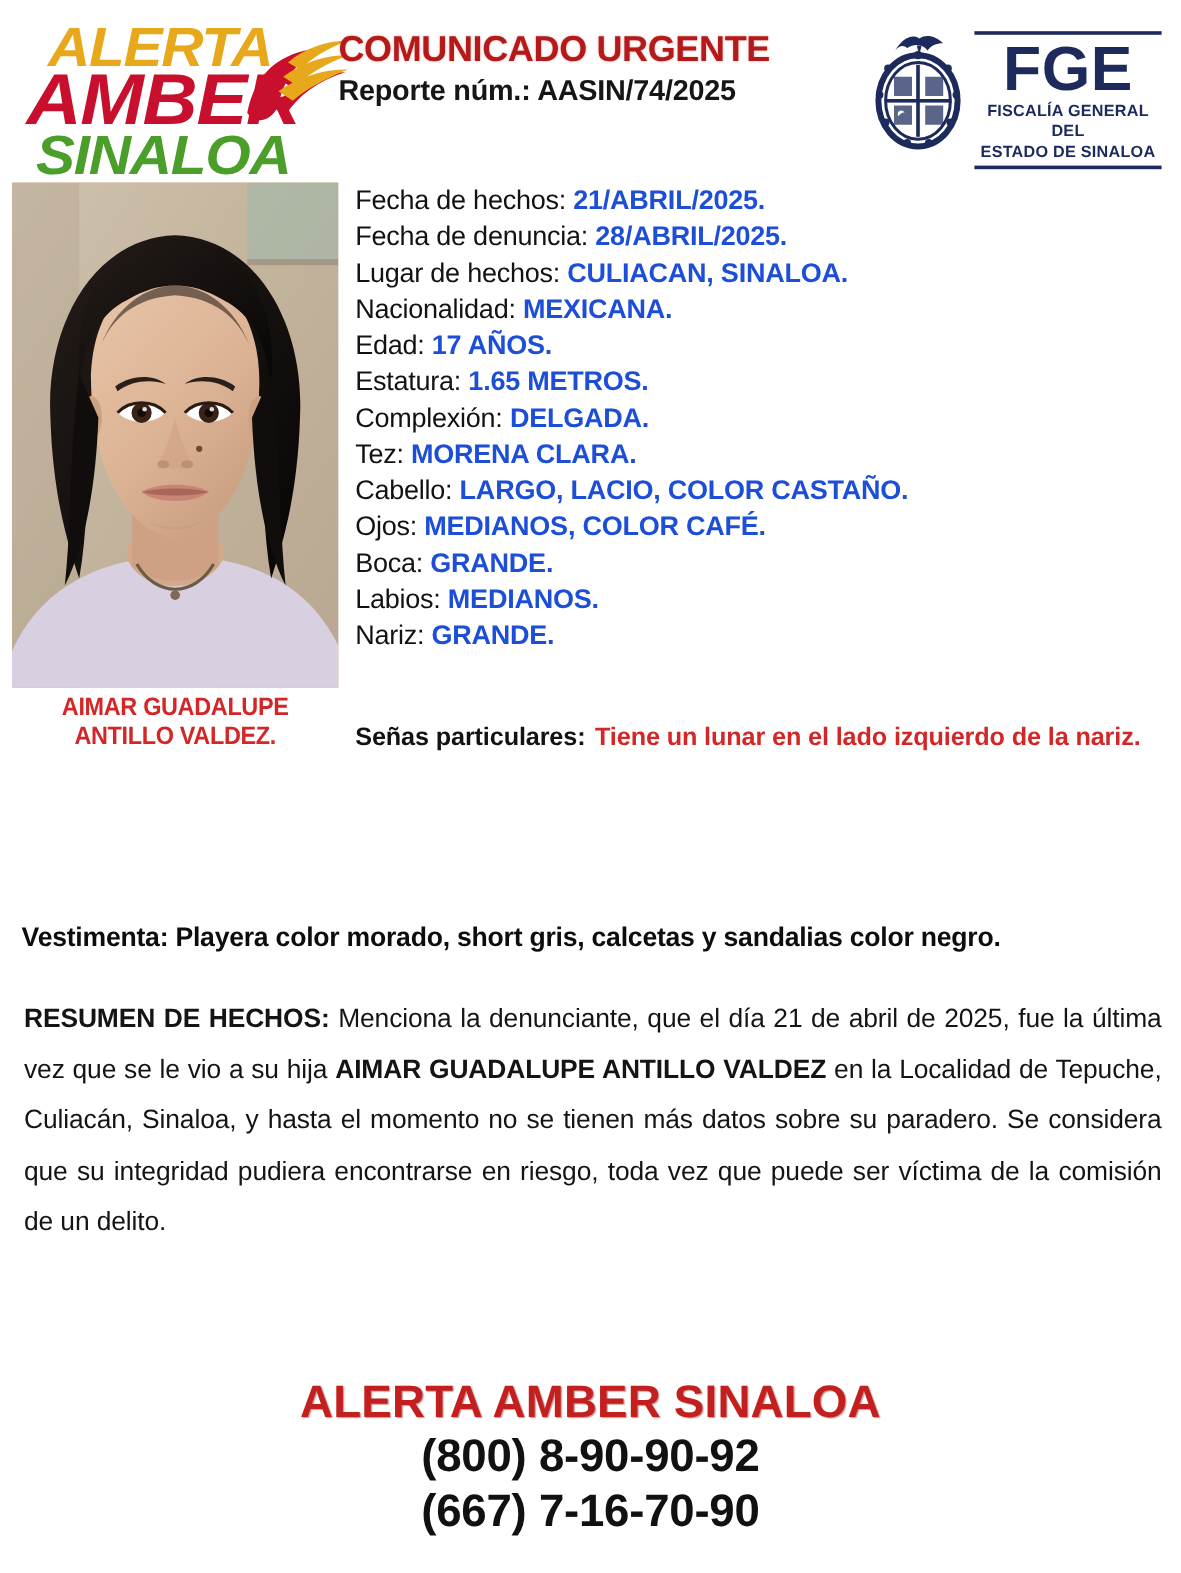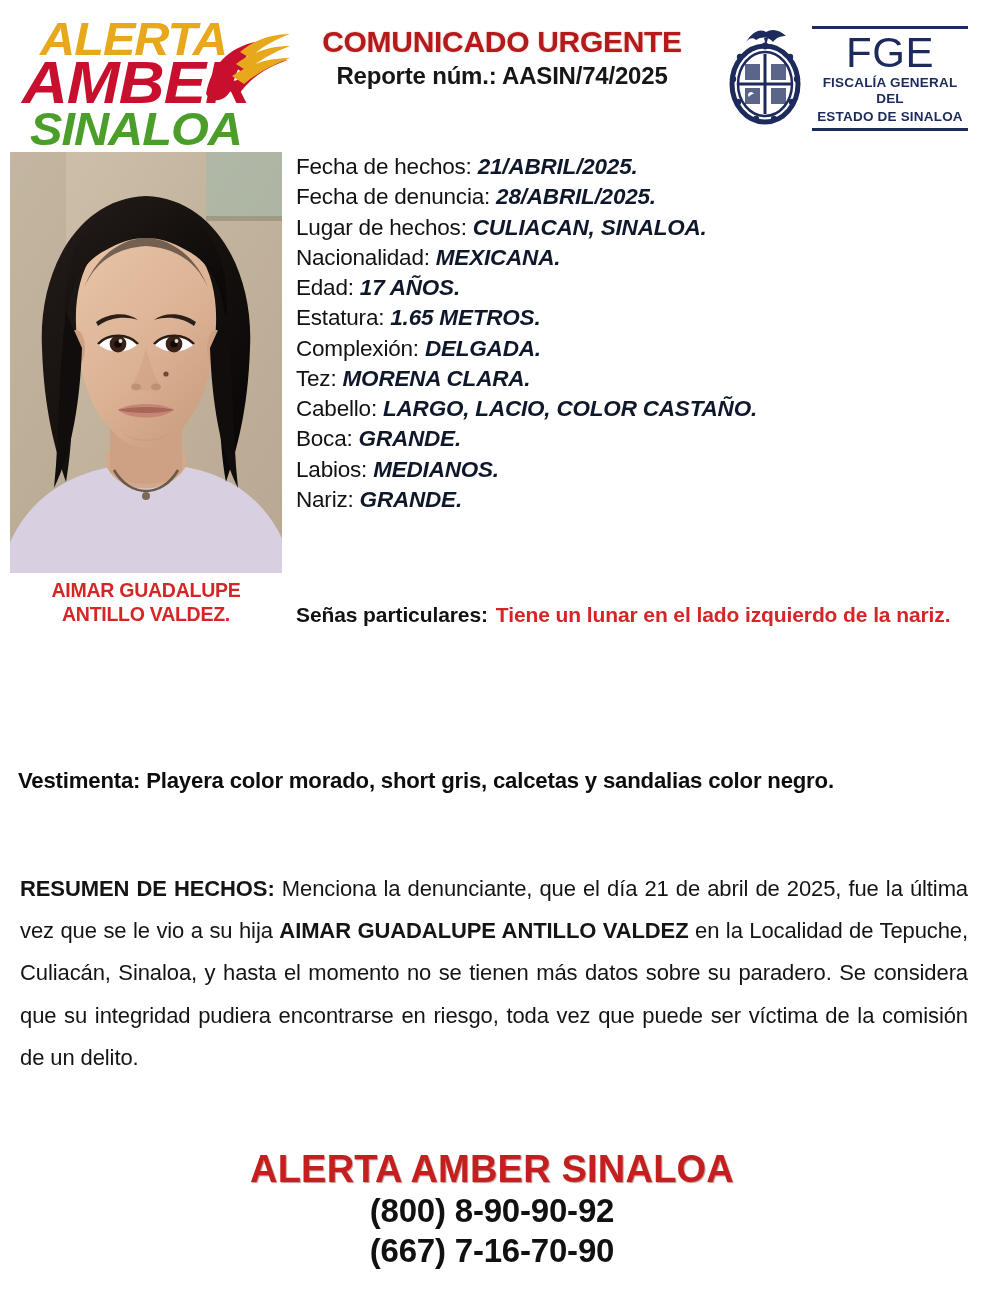--- a/index.html
+++ b/index.html
@@ -62,21 +62,21 @@
     position: absolute;
     left: 188px; top: 12px;
     width: 90px; height: 76px;
   }
 
   
   .urgent-block {
     position: absolute;
     left: 282px; top: 26px;
     width: 440px;
-    text-align: center;
+    text-align: left;
   }
   .urgent-title {
     font-size: 30px;
     font-weight: bold;
     color: #b41a1a;
     letter-spacing: -0.3px;
     line-height: 1.05;
     text-shadow: 0 0 2px rgba(200,60,60,0.45);
   }
   .urgent-line {
@@ -105,22 +105,22 @@
     width: 156px;
     text-align: center;
     color: #1c2a5c;
   }
   .fge-rule {
     height: 3px;
     background: #1c2a5c;
     width: 100%;
   }
   .fge-abbr {
-    font-size: 42px;
-    font-weight: normal;
+    font-size: 52px;
+    font-weight: bold;
     line-height: 1;
     letter-spacing: 0.5px;
     margin: 3px 0 1px 0;
   }
   .fge-sub {
     font-size: 13.5px;
     font-weight: bold;
     line-height: 1.15;
     letter-spacing: 0.2px;
     margin-bottom: 3px;
@@ -156,23 +156,22 @@
     width: 680px;
   }
   .detail-row {
     font-size: 22.5px;
     line-height: 1.345;
     color: #121212;
     white-space: nowrap;
     letter-spacing: -0.2px;
   }
   .detail-row .val {
-    color: #0f172a;
-    font-weight: bold;
-    font-style: italic;
+    color: #1d4ed8;
+    font-weight: bold;
   }
 
   
   .senas {
     position: absolute;
     left: 296px; top: 600px;
     width: 672px;
     font-size: 21px;
     line-height: 1.4;
     font-weight: bold;
@@ -193,21 +192,21 @@
     font-weight: bold;
     color: #0d0d0d;
     letter-spacing: -0.2px;
     transform: scaleX(0.985);
     transform-origin: left top;
   }
 
   
   .resumen {
     position: absolute;
-    left: 20px; top: 868px;
+    left: 20px; top: 828px;
     width: 948px;
     font-size: 22px;
     line-height: 1.92;
     color: #141414;
     text-align: justify;
     letter-spacing: -0.1px;
   }
   .resumen b { font-weight: bold; }
 
   
@@ -219,21 +218,21 @@
   }
   .footer-title {
     font-size: 38px;
     font-weight: bold;
     color: #c41f1f;
     letter-spacing: 0.2px;
     line-height: 1.12;
     text-shadow: 1px 1px 1px rgba(120,20,20,0.45);
   }
   .footer-phone {
-    font-size: 33px;
+    font-size: 38px;
     font-weight: bold;
     color: #111111;
     line-height: 1.22;
     letter-spacing: -0.2px;
   }
 </style>
 </head>
 <body>
 
 <div class="header">
@@ -378,20 +377,21 @@
 <div class="details" id="details-list">
     <div class="detail-row"><span>Fecha de hechos: </span><span class="val">21/ABRIL/2025.</span></div>
     <div class="detail-row"><span>Fecha de denuncia: </span><span class="val">28/ABRIL/2025.</span></div>
     <div class="detail-row"><span>Lugar de hechos: </span><span class="val">CULIACAN, SINALOA.</span></div>
     <div class="detail-row"><span>Nacionalidad: </span><span class="val">MEXICANA.</span></div>
     <div class="detail-row"><span>Edad: </span><span class="val">17 AÑOS.</span></div>
     <div class="detail-row"><span>Estatura: </span><span class="val">1.65 METROS.</span></div>
     <div class="detail-row"><span>Complexión: </span><span class="val">DELGADA.</span></div>
     <div class="detail-row"><span>Tez: </span><span class="val">MORENA CLARA.</span></div>
     <div class="detail-row"><span>Cabello: </span><span class="val">LARGO, LACIO, COLOR CASTAÑO.</span></div>
+    <div class="detail-row"><span>Ojos: </span><span class="val">MEDIANOS, COLOR CAFÉ.</span></div>
     <div class="detail-row"><span>Boca: </span><span class="val">GRANDE.</span></div>
     <div class="detail-row"><span>Labios: </span><span class="val">MEDIANOS.</span></div>
     <div class="detail-row"><span>Nariz: </span><span class="val">GRANDE.</span></div>
   </div>
 
 <div class="senas">
   <span>Señas particulares:</span><span class="val">Tiene un lunar en el lado izquierdo de la nariz.</span>
 </div>
 
 <div class="vestimenta">Vestimenta: Playera color morado, short gris, calcetas y sandalias color negro.</div>

